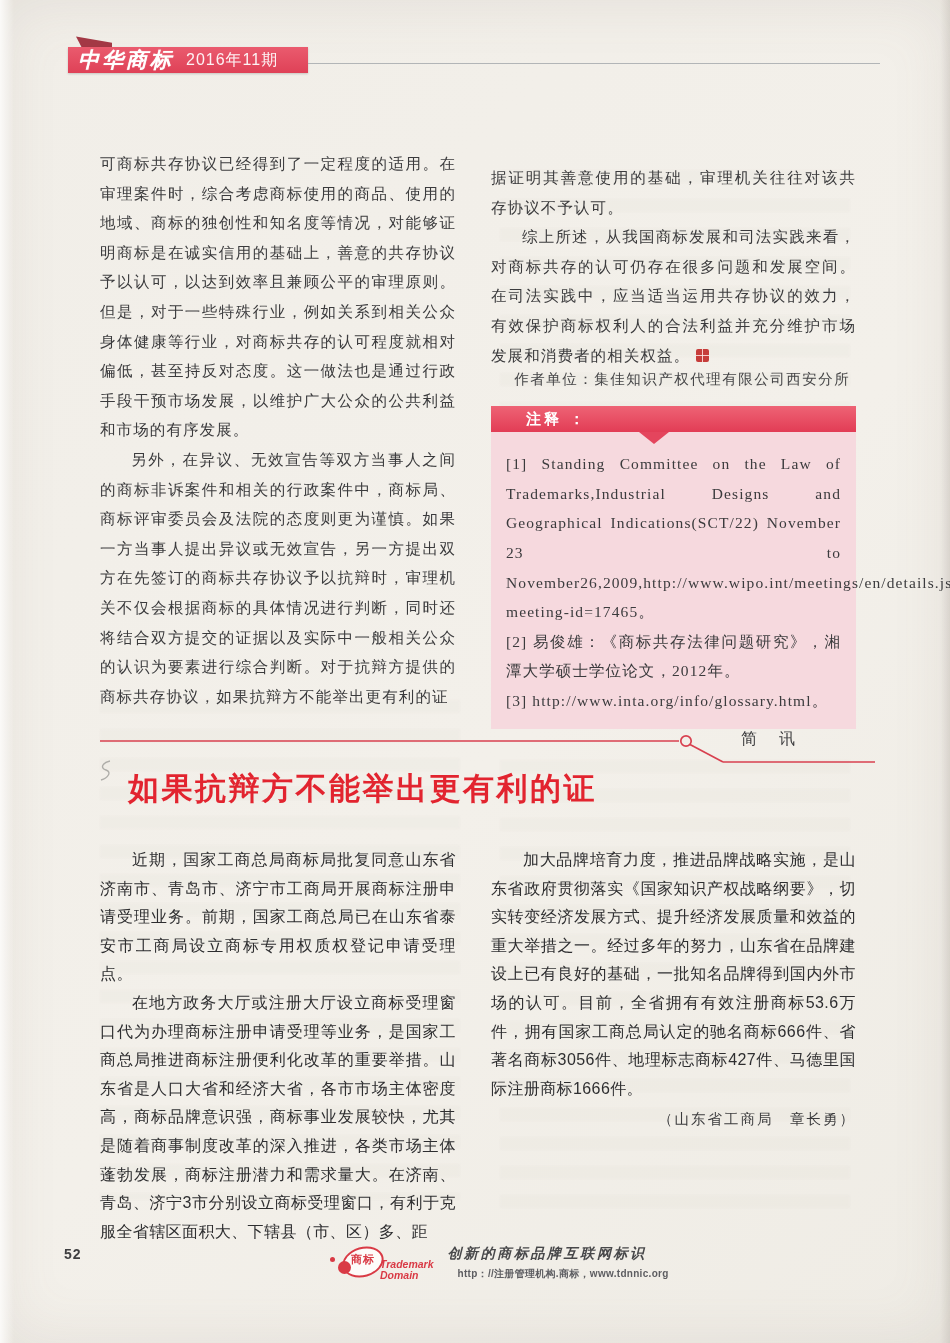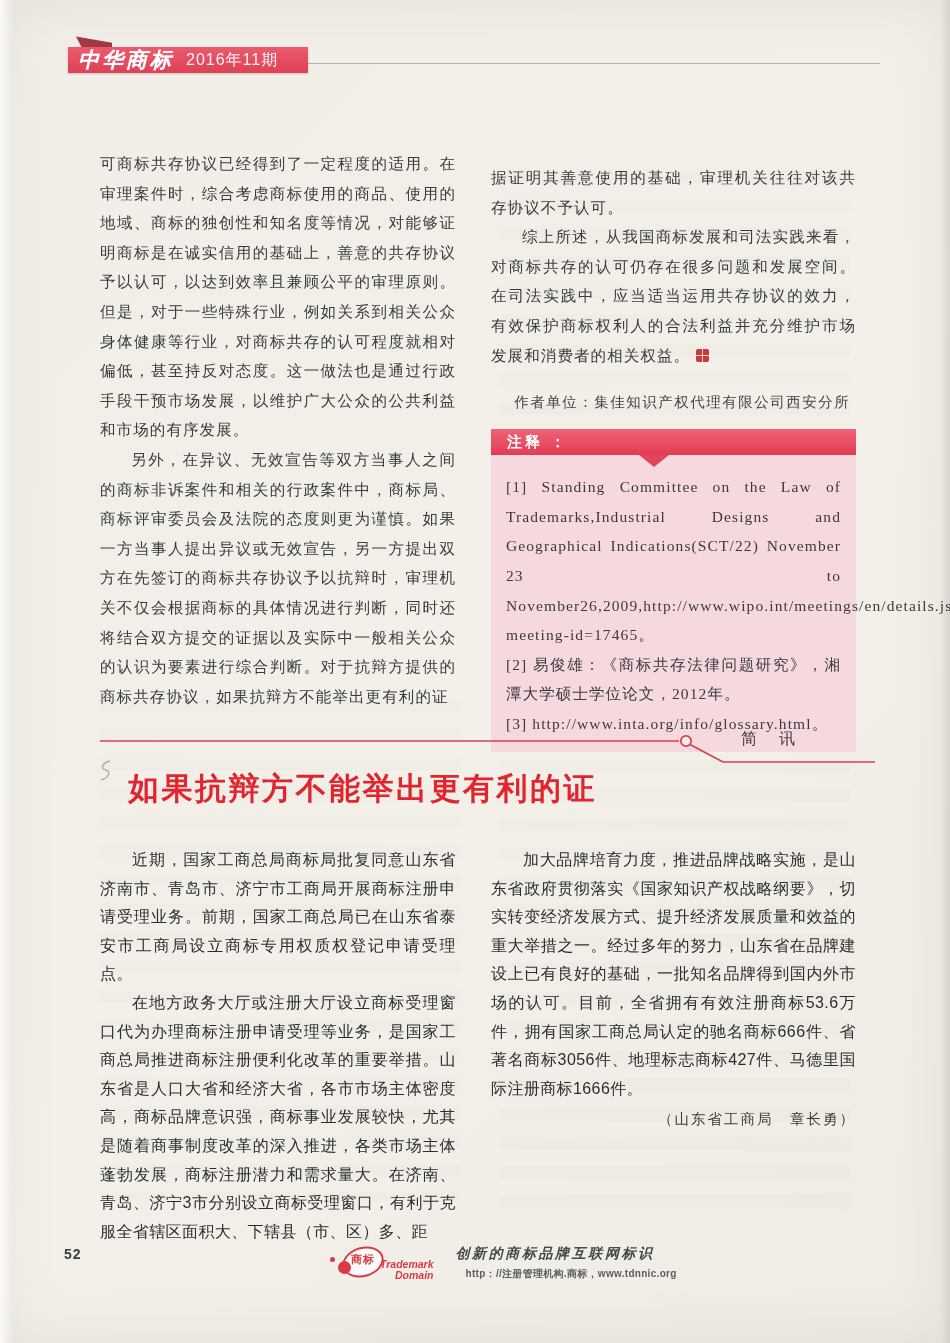--- a/index.html
+++ b/index.html
@@ -36,27 +36,27 @@
   .col-l1 { left:100px; top:149px; width:356px; }
   .col-r1 { left:491px; top:163px; width:365px; }
   .a1 p { margin:0; font-size:15.5px; line-height:29.6px; letter-spacing:1.1px;
     color:#3b3b3d; text-align:justify; }
   .indent { text-indent:2em; }
   .seal { display:inline-block; width:13px; height:13px; border-radius:2px;
     background:#c63c3a;
     background-image:linear-gradient(90deg, rgba(255,255,255,0) 45%, rgba(255,230,228,.85) 45% 55%, rgba(255,255,255,0) 55%),
                      linear-gradient(0deg, rgba(255,255,255,0) 45%, rgba(255,230,228,.85) 45% 55%, rgba(255,255,255,0) 55%);
     margin-left:6px; vertical-align:-1px; }
-  .author-line { margin-top:23px; padding-left:1.6em; font-size:14.5px;
+  .author-line { padding-left:1.6em; font-size:14.5px;
     letter-spacing:1.5px; color:#454547; }
 
   
   .notes-box { margin-top:17px; }
   .notes-bar { position:relative; height:26px; background:linear-gradient(#ee6375,#e23c55);
-    color:#fff; display:flex; align-items:center; padding-left:16px;
+    color:#fff; display:flex; align-items:center; padding-left:35px;
     font-family:"Liberation Sans",sans-serif; font-weight:bold; font-size:15px; letter-spacing:3px; }
   .notes-notch { position:absolute; left:148px; top:26px; width:0; height:0;
     border-left:15px solid transparent; border-right:15px solid transparent;
     border-top:12px solid #e4455d; }
   .notes-body { background:#f6d9de; padding:17px 15px 13px 15px; }
   .note { font-size:14px; line-height:30.5px; color:#2c2c2e; text-align:justify; margin:0; }
   .note-en { letter-spacing:1.6px; }
   .note-cn { letter-spacing:.8px; }
 
   
@@ -83,22 +83,22 @@
   .footer-logo { position:absolute; left:336px; top:1243px; display:flex; align-items:flex-start; }
   .logo-icon { position:relative; width:48px; height:36px; }
   .logo-orbit { position:absolute; left:6px; top:4px; width:38px; height:26px;
     border:2px solid #d93a45; border-radius:50%; transform:rotate(-16deg); background:#fdfbf9; }
   .logo-ball { position:absolute; left:2px; top:18px; width:13px; height:13px;
     border-radius:50%; background:#d93a45; }
   .logo-cn { position:absolute; left:15px; top:9px; font-family:"Liberation Sans",sans-serif;
     font-size:11px; font-weight:bold; color:#d93a45; letter-spacing:1px; }
   .logo-dot { position:absolute; left:-6px; top:14px; width:5px; height:5px;
     border-radius:50%; background:#d93a45; }
-  .logo-en { margin:16px 8px 0 -4px; color:#d93a45; font-style:italic; font-weight:bold;
-    font-family:"Liberation Sans",sans-serif; font-size:10.5px; line-height:11px; white-space:nowrap;text-align:right; }
+  .logo-en { margin:16px 0 0 -4px; color:#d93a45; font-style:italic; font-weight:bold;
+    font-family:"Liberation Sans",sans-serif; font-size:10.5px; line-height:11px; white-space:nowrap; }
   .footer-text { margin-left:14px; }
   .tagline { font-family:"Liberation Sans",sans-serif; font-weight:bold;
     font-size:14px; letter-spacing:2.6px; color:#48484a; margin:2px 0 0 0;font-style:italic; }
   .url { font-family:"Liberation Sans",sans-serif; font-size:10px; color:#5d5d61;
     letter-spacing:.3px; margin:4px 0 16px 10px;font-weight:bold; }
 </style>
 </head>
 <body>
 
 <div class="page">

